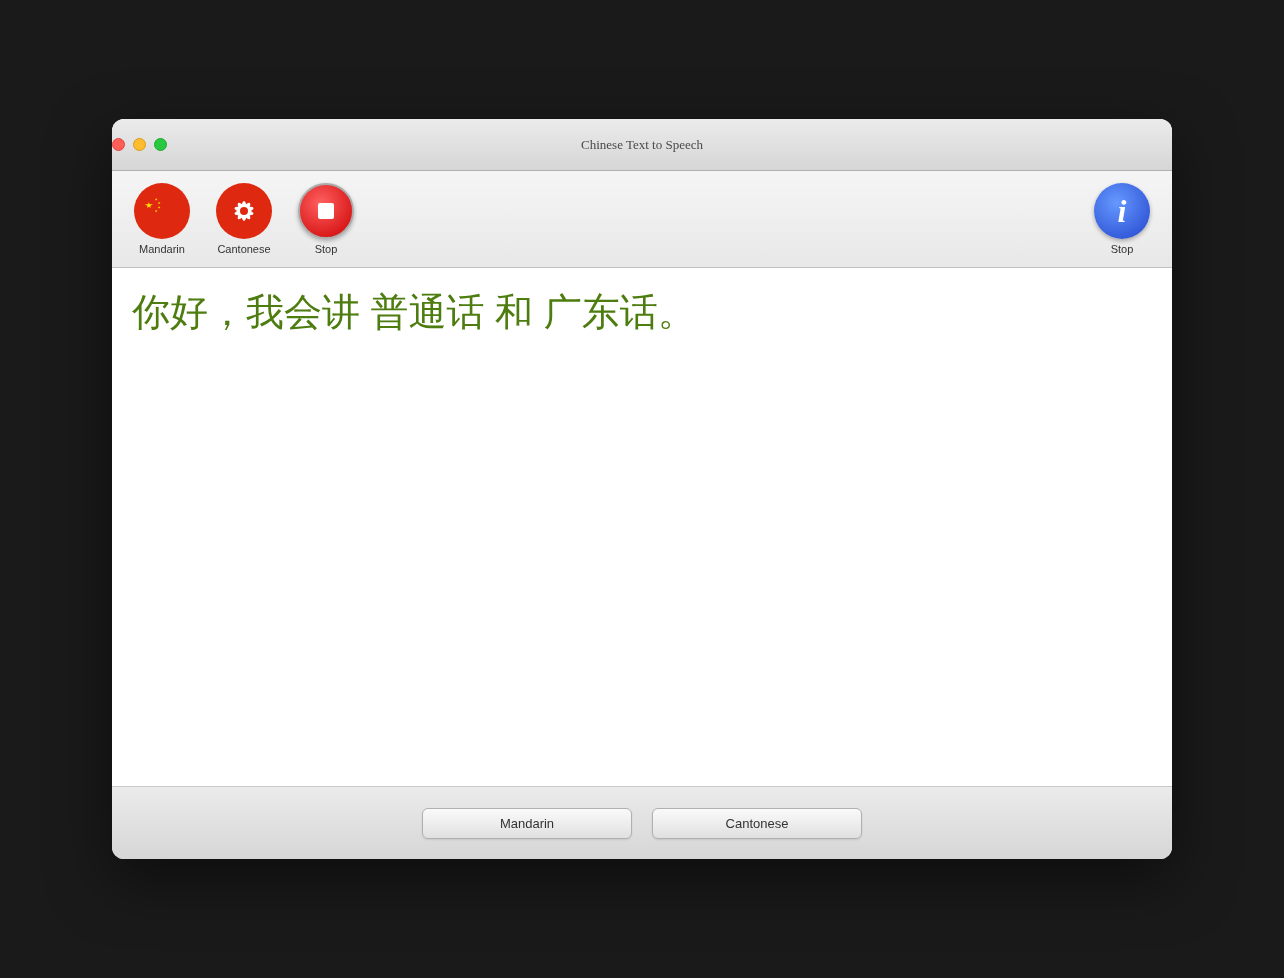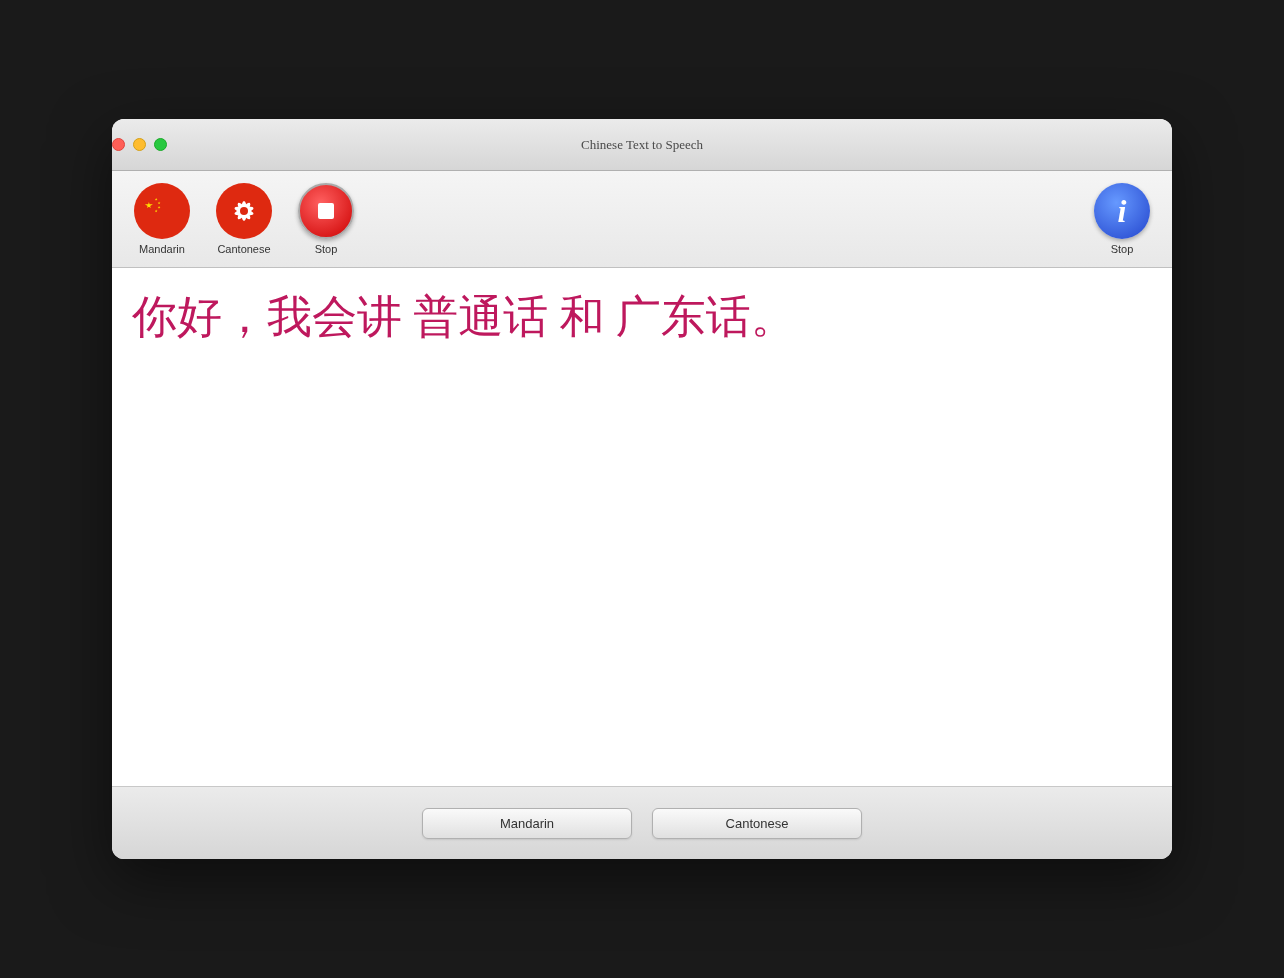--- a/index.html
+++ b/index.html
@@ -180,24 +180,24 @@
     
     .text-area {
       flex: 1;
       background: #ffffff;
       padding: 16px 20px;
       overflow-y: auto;
       border-bottom: 1px solid #c8c8c8;
     }
 
     .text-content {
-      font-size: 45px;
-      color: #be185d;
+      font-size: 38px;
+      color: #4d7c0f;
       line-height: 1.5;
-      font-family: Liberation Serif, serif;
+      font-family: Liberation Sans, sans-serif;
     }
 
     
     .bottom-bar {
       background: linear-gradient(to bottom, #ebebeb, #d6d6d6);
       padding: 16px 14px;
       display: flex;
       align-items: center;
       justify-content: center;
       gap: 20px;

